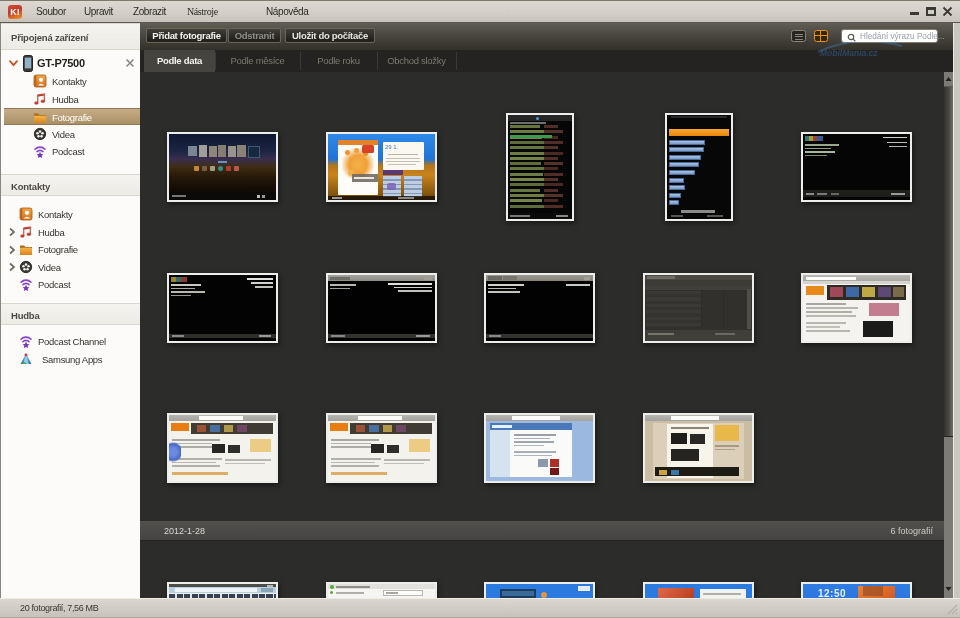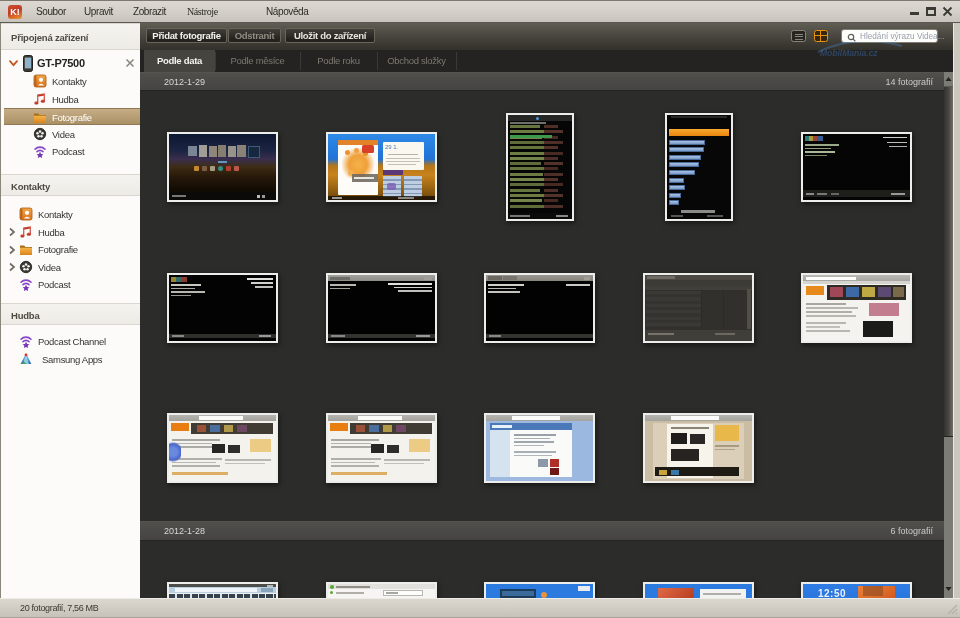--- a/index.html
+++ b/index.html
@@ -223,38 +223,38 @@
 
 <div class="sbheader" style="top:303px; height:22px;">
     <span style="top:6px;">Hudba</span>
   </div>
 <div class="trow" style="left:38px; top:332.5px;">Podcast Channel</div>
 <div class="trow" style="left:42px; top:350.5px;">Samsung Apps</div>
 
 <div id="toolbar">
   <div class="tbtn" style="left:6px; width:81px; color:#f3f2ed;">Přidat fotografie</div>
   <div class="tbtn" style="left:88px; width:53px; color:#8f8d84;">Odstranit</div>
-  <div class="tbtn" style="left:145px; width:90px; color:#e6e4dc;">Uložit do zařízení</div>
+  <div class="tbtn" style="left:145px; width:90px; color:#e6e4dc;">Uložit do počítače</div>
 
   <div style="position:absolute; left:651px; top:7px; width:15px; height:12px; border:1px solid #87857d; border-radius:2.5px; background:#26251f;">
     <div style="position:absolute; left:2.5px; top:2.5px; width:8px; height:1px; background:#87857d;"></div>
     <div style="position:absolute; left:2.5px; top:5px; width:8px; height:1px; background:#87857d;"></div>
     <div style="position:absolute; left:2.5px; top:7.5px; width:8px; height:1px; background:#87857d;"></div>
   </div>
 
   <div style="position:absolute; left:674px; top:7px; width:14px; height:12px; border:1px solid #e8920e; border-radius:2.5px; background:#33270f;">
     <div style="position:absolute; left:5px; top:0; width:1.2px; height:10px; background:#e8920e;"></div>
     <div style="position:absolute; left:0; top:4px; width:12px; height:1.2px; background:#e8920e;"></div>
   </div>
   <div id="searchbox">
     <svg style="position:absolute; left:4px; top:2px;" width="12" height="12" viewBox="0 0 12 12">
       <circle cx="5" cy="5" r="2.7" stroke="#5c5c58" stroke-width="1.2" fill="none"></circle>
       <path d="M7.2,7.2 L9.4,9.4" stroke="#5c5c58" stroke-width="1.2"></path>
     </svg>
-    <span>Hledání výrazu Videa...</span>
+    <span>Hledání výrazu Podle...</span>
   </div>
 </div>
 
 <div id="tabbar">
   <div class="tab" style="left:4px; width:71px; background:#46443f; color:#f4f3ef; font-weight:bold;">Podle data</div>
   <div class="tab" style="left:75px; width:85px;">Podle měsíce</div>
   <div class="tab" style="left:160px; width:77px;">Podle roku</div>
   <div class="tab" style="left:237px; width:79px;">Obchod složky</div>
   <div class="tabsep" style="left:75px;"></div>
   <div class="tabsep" style="left:160px;"></div>
@@ -263,24 +263,20 @@
 </div>
 
 <div style="position:absolute; left:814px; top:42px; width:100px; height:18px; z-index:50;">
   <svg width="100" height="18" viewBox="0 0 100 18">
     <path d="M4,10 Q44,-9 88,4" stroke="#4a88cc" stroke-width="2.2" fill="none" opacity="0.35"></path>
     <text x="6" y="14" font-size="8.5" font-style="italic" font-weight="bold" fill="#3a74bc" opacity="0.42">MobilMania.cz</text>
   </svg>
 </div>
 
 <div id="content">
-  <div class="dateband" style="top:0;">
-      <span class="dl">2012-1-29</span>
-      <span class="dr">14  fotografií</span>
-    </div>
 
   <div class="th thL" id="t11" style="left:27px; top:60px;">
       <div class="abs" style="left:0;top:0;width:107px;height:66px;background:linear-gradient(180deg,#0d1830 0%,#1b2442 25%,#3a2e4e 38%,#3e2d14 50%,#28190a 64%,#120c04 84%,#090603 100%);">
         <div class="abs" style="left:19px;top:12px;width:9px;height:10px;background:#7a8694;"></div>
         <div class="abs" style="left:30px;top:11px;width:8px;height:12px;background:#a09e96;"></div>
         <div class="abs" style="left:40px;top:12px;width:8px;height:11px;background:#8e8678;"></div>
         <div class="abs" style="left:49px;top:11px;width:8px;height:12px;background:#867e72;"></div>
         <div class="abs" style="left:59px;top:12px;width:8px;height:11px;background:#98948c;"></div>
         <div class="abs" style="left:68px;top:11px;width:9px;height:12px;background:#8a8276;"></div>
         <div class="abs" style="left:79px;top:12px;width:12px;height:12px;background:#16283e;border:1px solid #3e5a74;"></div>

